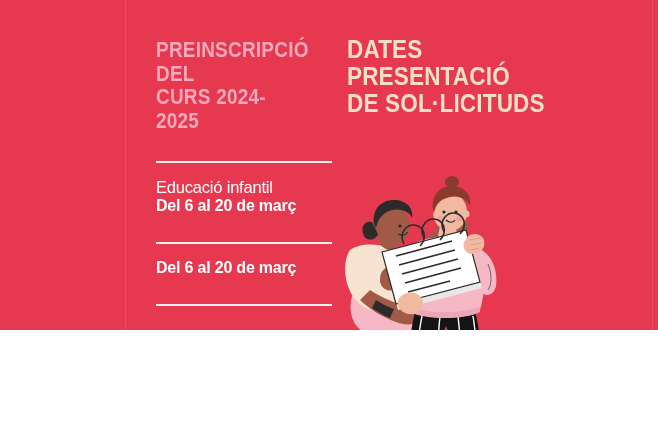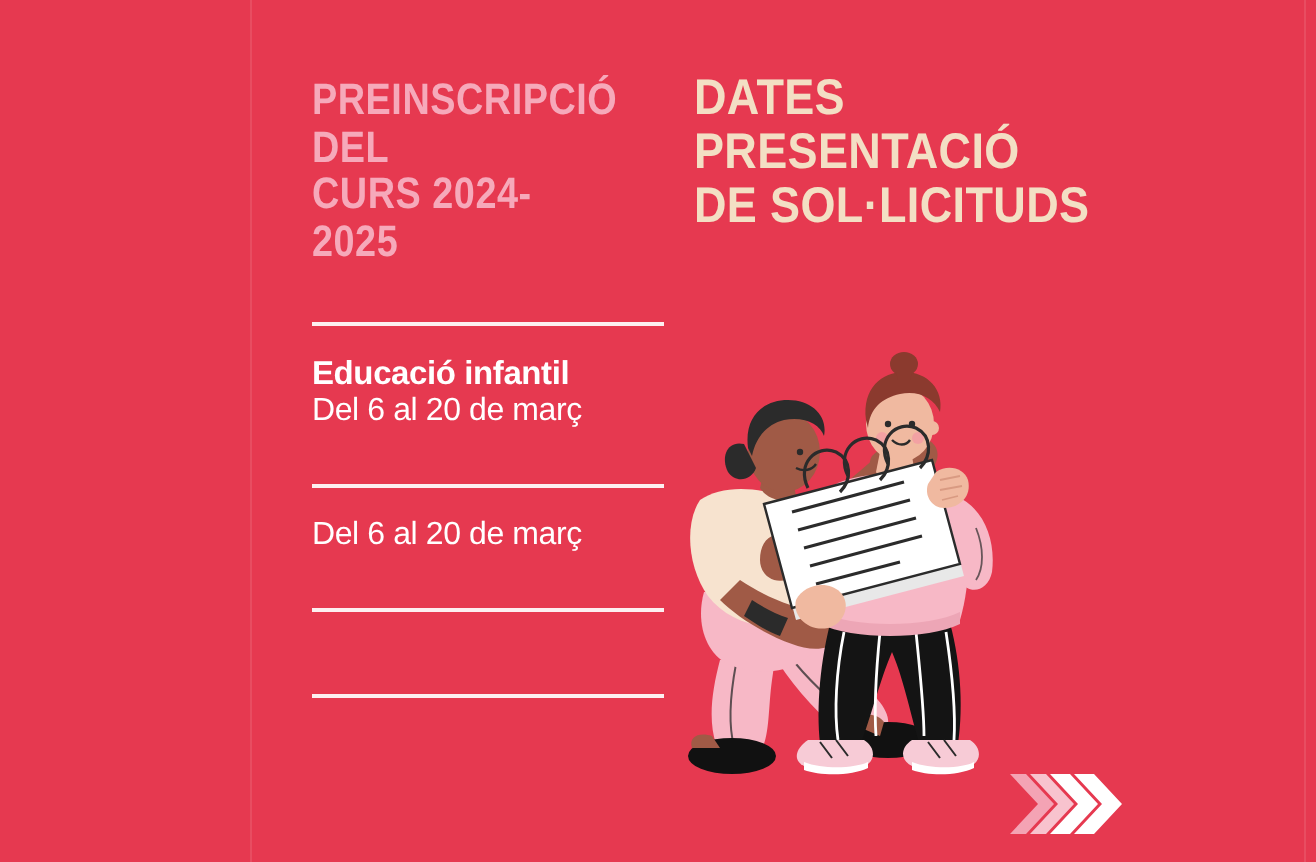--- a/index.html
+++ b/index.html
@@ -6,21 +6,21 @@
     margin: 0;
     padding: 0;
     background: #ffffff;
   }
   body {
     font-family: "Liberation Sans", sans-serif;
   }
   #poster {
     position: relative;
     width: 658px;
-    height: 431px;
+    height: 330px;
     background: #E63950;
     overflow: hidden;
   }
   
   .vrule {
     position: absolute;
     top: 0;
     bottom: 0;
     width: 1px;
     background: rgba(255,255,255,0.10);
@@ -53,29 +53,29 @@
     background: rgba(255,255,255,0.92);
     margin: 0;
   }
   .sched-item { margin: 0; }
   .sched-gap-a { height: 29px; }
   .sched-gap-b { height: 15px; }
   .sched-gap-c { height: 26px; }
   .sched-title {
     color: #ffffff;
     font-size: 16.5px;
-    font-weight: bold;
+    font-weight: normal;
     line-height: 1.14;
     letter-spacing: -0.2px;
     margin: 0;
   }
   .sched-dates {
     color: #ffffff;
     font-size: 16px;
-    font-weight: normal;
+    font-weight: bold;
     line-height: 1.18;
     letter-spacing: -0.2px;
     margin: 0;
   }
 
   
   .right-head {
     position: absolute;
     left: 347px;
     top: 36px;

